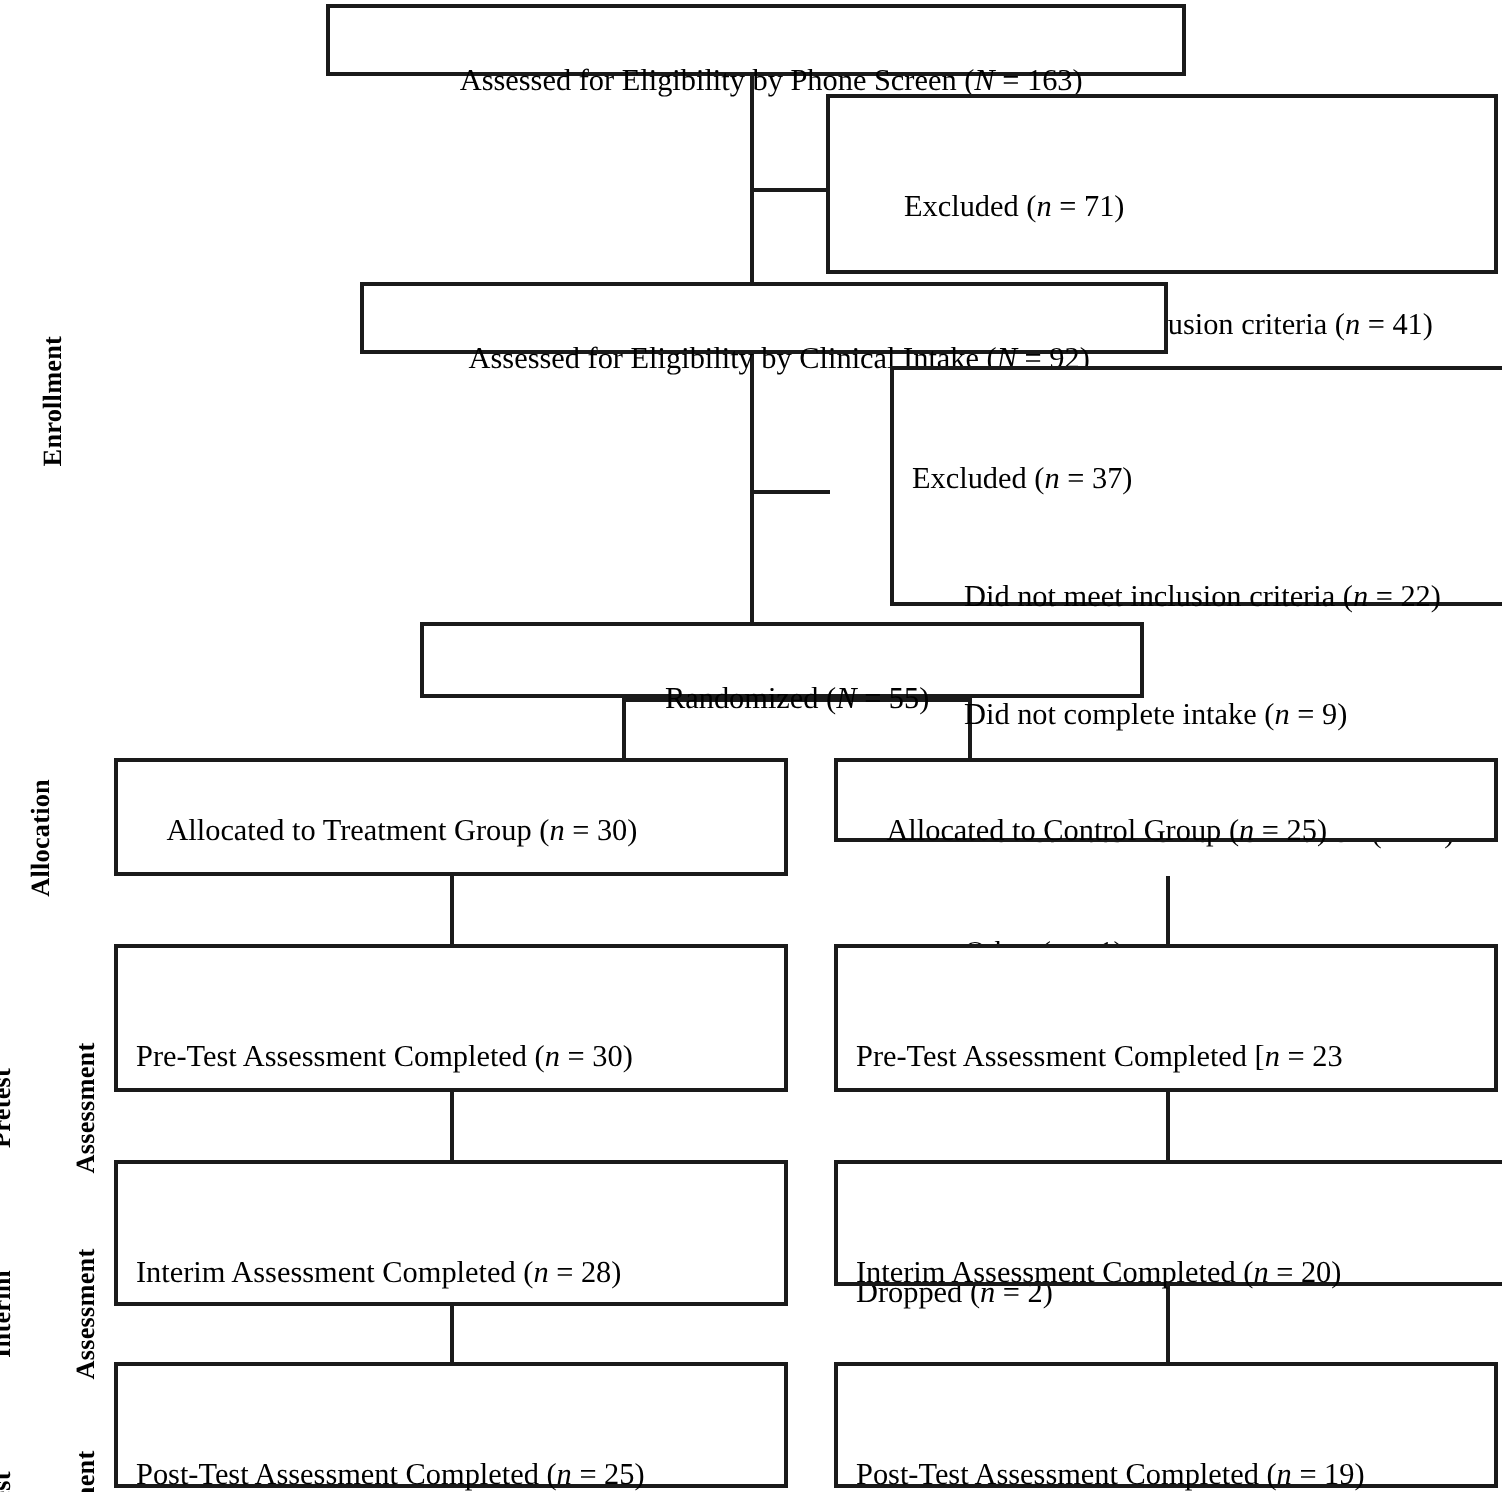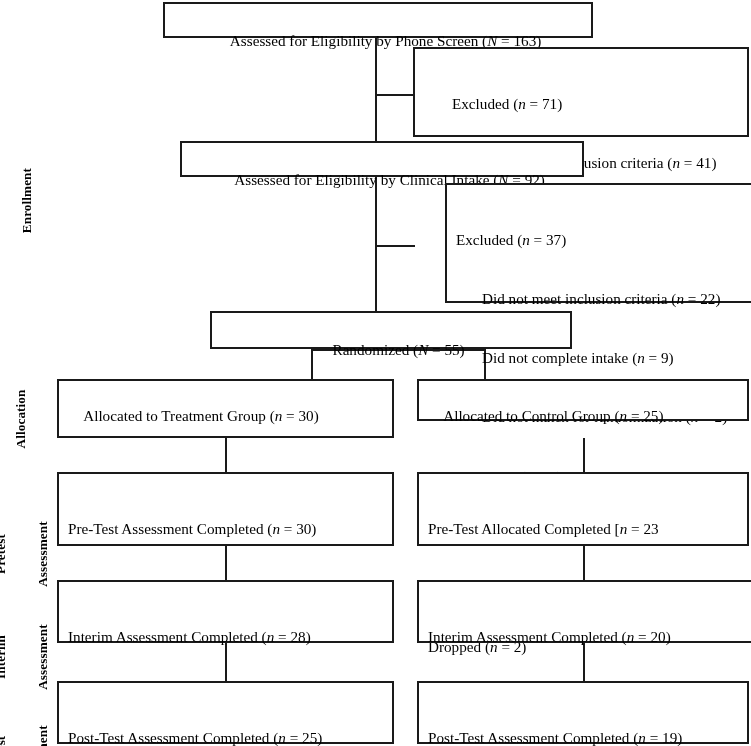--- a/index.html
+++ b/index.html
@@ -127,26 +127,26 @@
 
   <div class="box" style="left:417px;top:379px;width:332px;height:42px;">
     <span>Allocated to Control Group (</span><i>n</i><span> = 25)</span>
   </div>
 
   <div class="box" style="left:57px;top:472px;width:337px;height:74px;">
     <div><span>Pre-Test Assessment Completed (</span><i>n</i><span> = 30)</span></div>
   </div>
 
   <div class="box" style="left:417px;top:472px;width:332px;height:74px;">
-    <div><span>Pre-Test Allocated Completed [</span><i>n</i><span> = 23</span></div>
+    <div><span>Pre-Test Assessment Completed [</span><i>n</i><span> = 23</span></div>
     <div><span>(paper assessments not complete for </span><i>n</i><span> = 1)]</span></div>
     <div><span>Dropped (</span><i>n</i><span> = 2)</span></div>
   </div>
 
-  <div class="box" style="left:57px;top:580px;width:337px;height:63px;">
+  <div class="box" style="left:57px;top:580px;width:337px;height:73px;">
     <div><span>Interim Assessment Completed (</span><i>n</i><span> = 28)</span></div>
     <div><span>Dropped (</span><i>n</i><span> = 2)</span></div>
   </div>
 
   <div class="box" style="left:417px;top:580px;width:374px;height:63px;">
     <div><span>Interim Assessment Completed (</span><i>n</i><span> = 20)</span></div>
     <div><span>Dropped (</span><i>n</i><span> = 3)</span></div>
   </div>
 
   <div class="box" style="left:57px;top:681px;width:337px;height:63px;">

